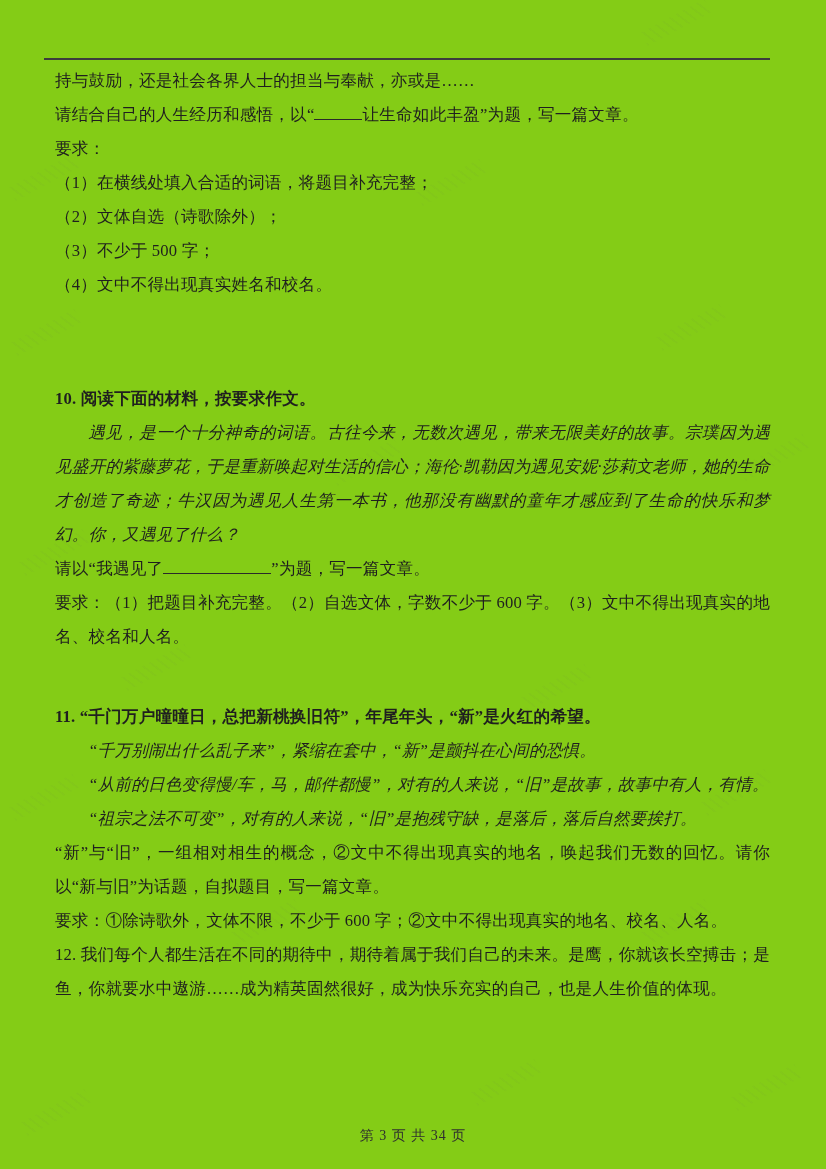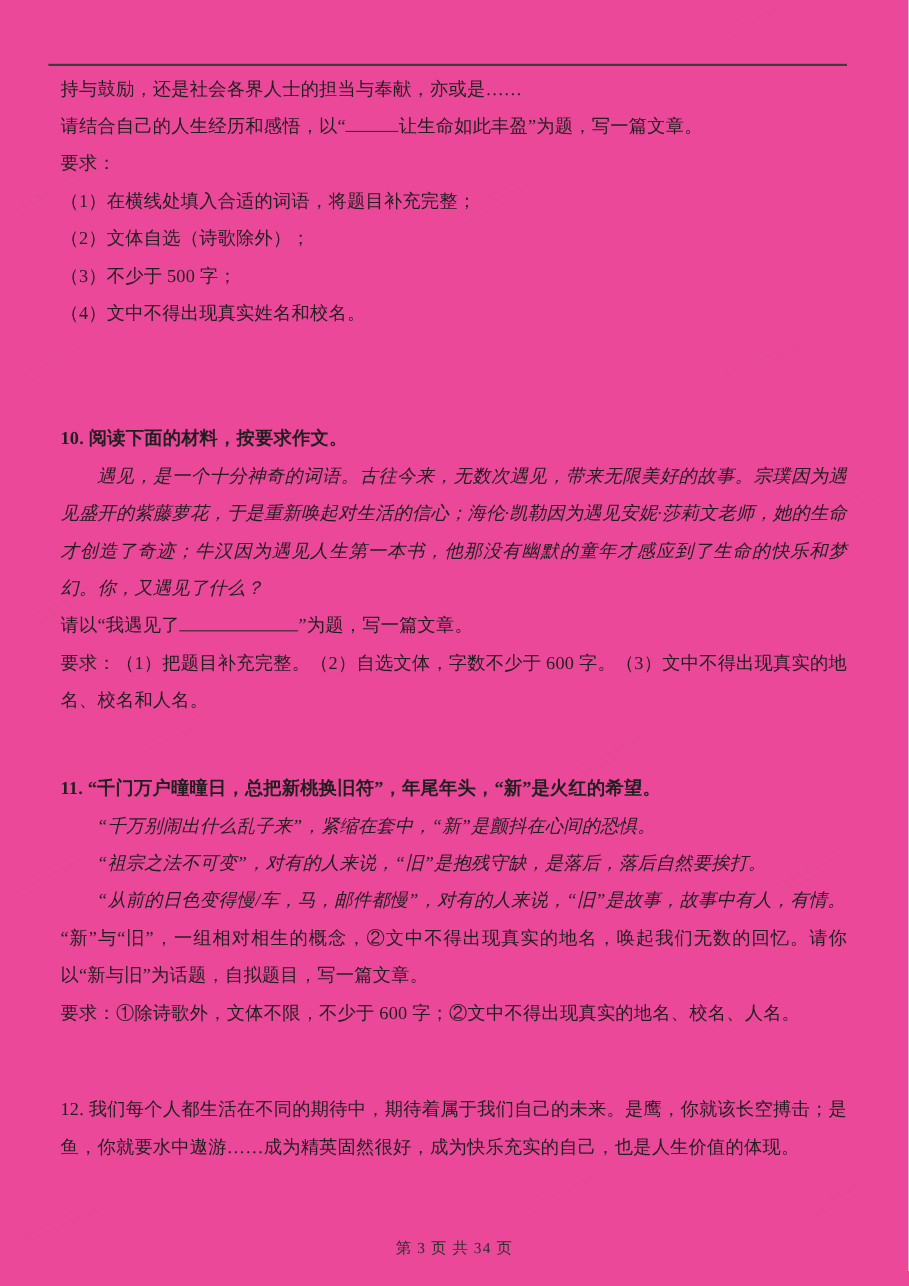--- a/index.html
+++ b/index.html
@@ -4,21 +4,21 @@
 <style>
   html, body { margin: 0; padding: 0; background: #ffffff; }
   body {
     width: 826px; height: 1169px;
     font-family: "Liberation Serif", "DejaVu Serif", serif;
     color: #1f1f1f;
   }
   .page {
     position: relative;
     width: 826px; height: 1169px;
-    background: #ec4899;
+    background: #84cc16;
     overflow: hidden;
   }
   .content {
     position: absolute;
     left: 55px; right: 56px; top: 0;
   }
   .rule {
     height: 2px;
     background: #3c3c3c;
     margin: 58px 0 0 -11px;
@@ -28,21 +28,21 @@
     font-size: 16.6px;
     line-height: 34px;
     text-align: justify;
     letter-spacing: 0.2px;
   }
   p.first { margin-top: 4px; }
   .bold { font-weight: 700; }
   .indent { text-indent: 2em; font-style: italic; }
   .mt-q10 { margin-top: 80px; }
   .mt-q11 { margin-top: 46px; }
-  .mt-q12 { margin-top: 54px; }
+  .mt-q12 { }
   .blank {
     display: inline-block;
     height: 1em;
     border-bottom: 1.5px solid #2a2a2a;
     vertical-align: baseline;
   }
   .blank-sm { width: 48px; }
   .blank-lg { width: 108px; }
   .footer {
     position: absolute;
@@ -102,22 +102,22 @@
 
     <p class="bold mt-q10">10. 阅读下面的材料，按要求作文。</p>
     <p class="indent">遇见，是一个十分神奇的词语。古往今来，无数次遇见，带来无限美好的故事。宗璞因为遇见盛开的紫藤萝花，于是重新唤起对生活的信心；海伦·凯勒因为遇见安妮·莎莉文老师，她的生命才创造了奇迹；牛汉因为遇见人生第一本书，他那没有幽默的童年才感应到了生命的快乐和梦幻。你，又遇见了什么？</p>
 
     <p><span>请以“我遇见了</span><span class="blank blank-lg"></span><span>”为题，写一篇文章。</span></p>
 
     <p>要求：（1）把题目补充完整。（2）自选文体，字数不少于 600 字。（3）文中不得出现真实的地名、校名和人名。</p>
 
     <p class="bold mt-q11">11. “千门万户曈曈日，总把新桃换旧符”，年尾年头，“新”是火红的希望。</p>
     <p class="indent">“千万别闹出什么乱子来”，紧缩在套中，“新”是颤抖在心间的恐惧。</p>
+    <p class="indent">“从前的日色变得慢/车，马，邮件都慢”，对有的人来说，“旧”是故事，故事中有人，有情。</p>
     <p class="indent">“祖宗之法不可变”，对有的人来说，“旧”是抱残守缺，是落后，落后自然要挨打。</p>
-    <p class="indent">“从前的日色变得慢/车，马，邮件都慢”，对有的人来说，“旧”是故事，故事中有人，有情。</p>
     <p>“新”与“旧”，一组相对相生的概念，②文中不得出现真实的地名，唤起我们无数的回忆。请你以“新与旧”为话题，自拟题目，写一篇文章。</p>
     <p>要求：①除诗歌外，文体不限，不少于 600 字；②文中不得出现真实的地名、校名、人名。</p>
 
     <p class="mt-q12">12. 我们每个人都生活在不同的期待中，期待着属于我们自己的未来。是鹰，你就该长空搏击；是鱼，你就要水中遨游……成为精英固然很好，成为快乐充实的自己，也是人生价值的体现。</p>
 
   </div>
 
   <div class="footer">第 3 页 共 34 页</div>
 
 </div>

